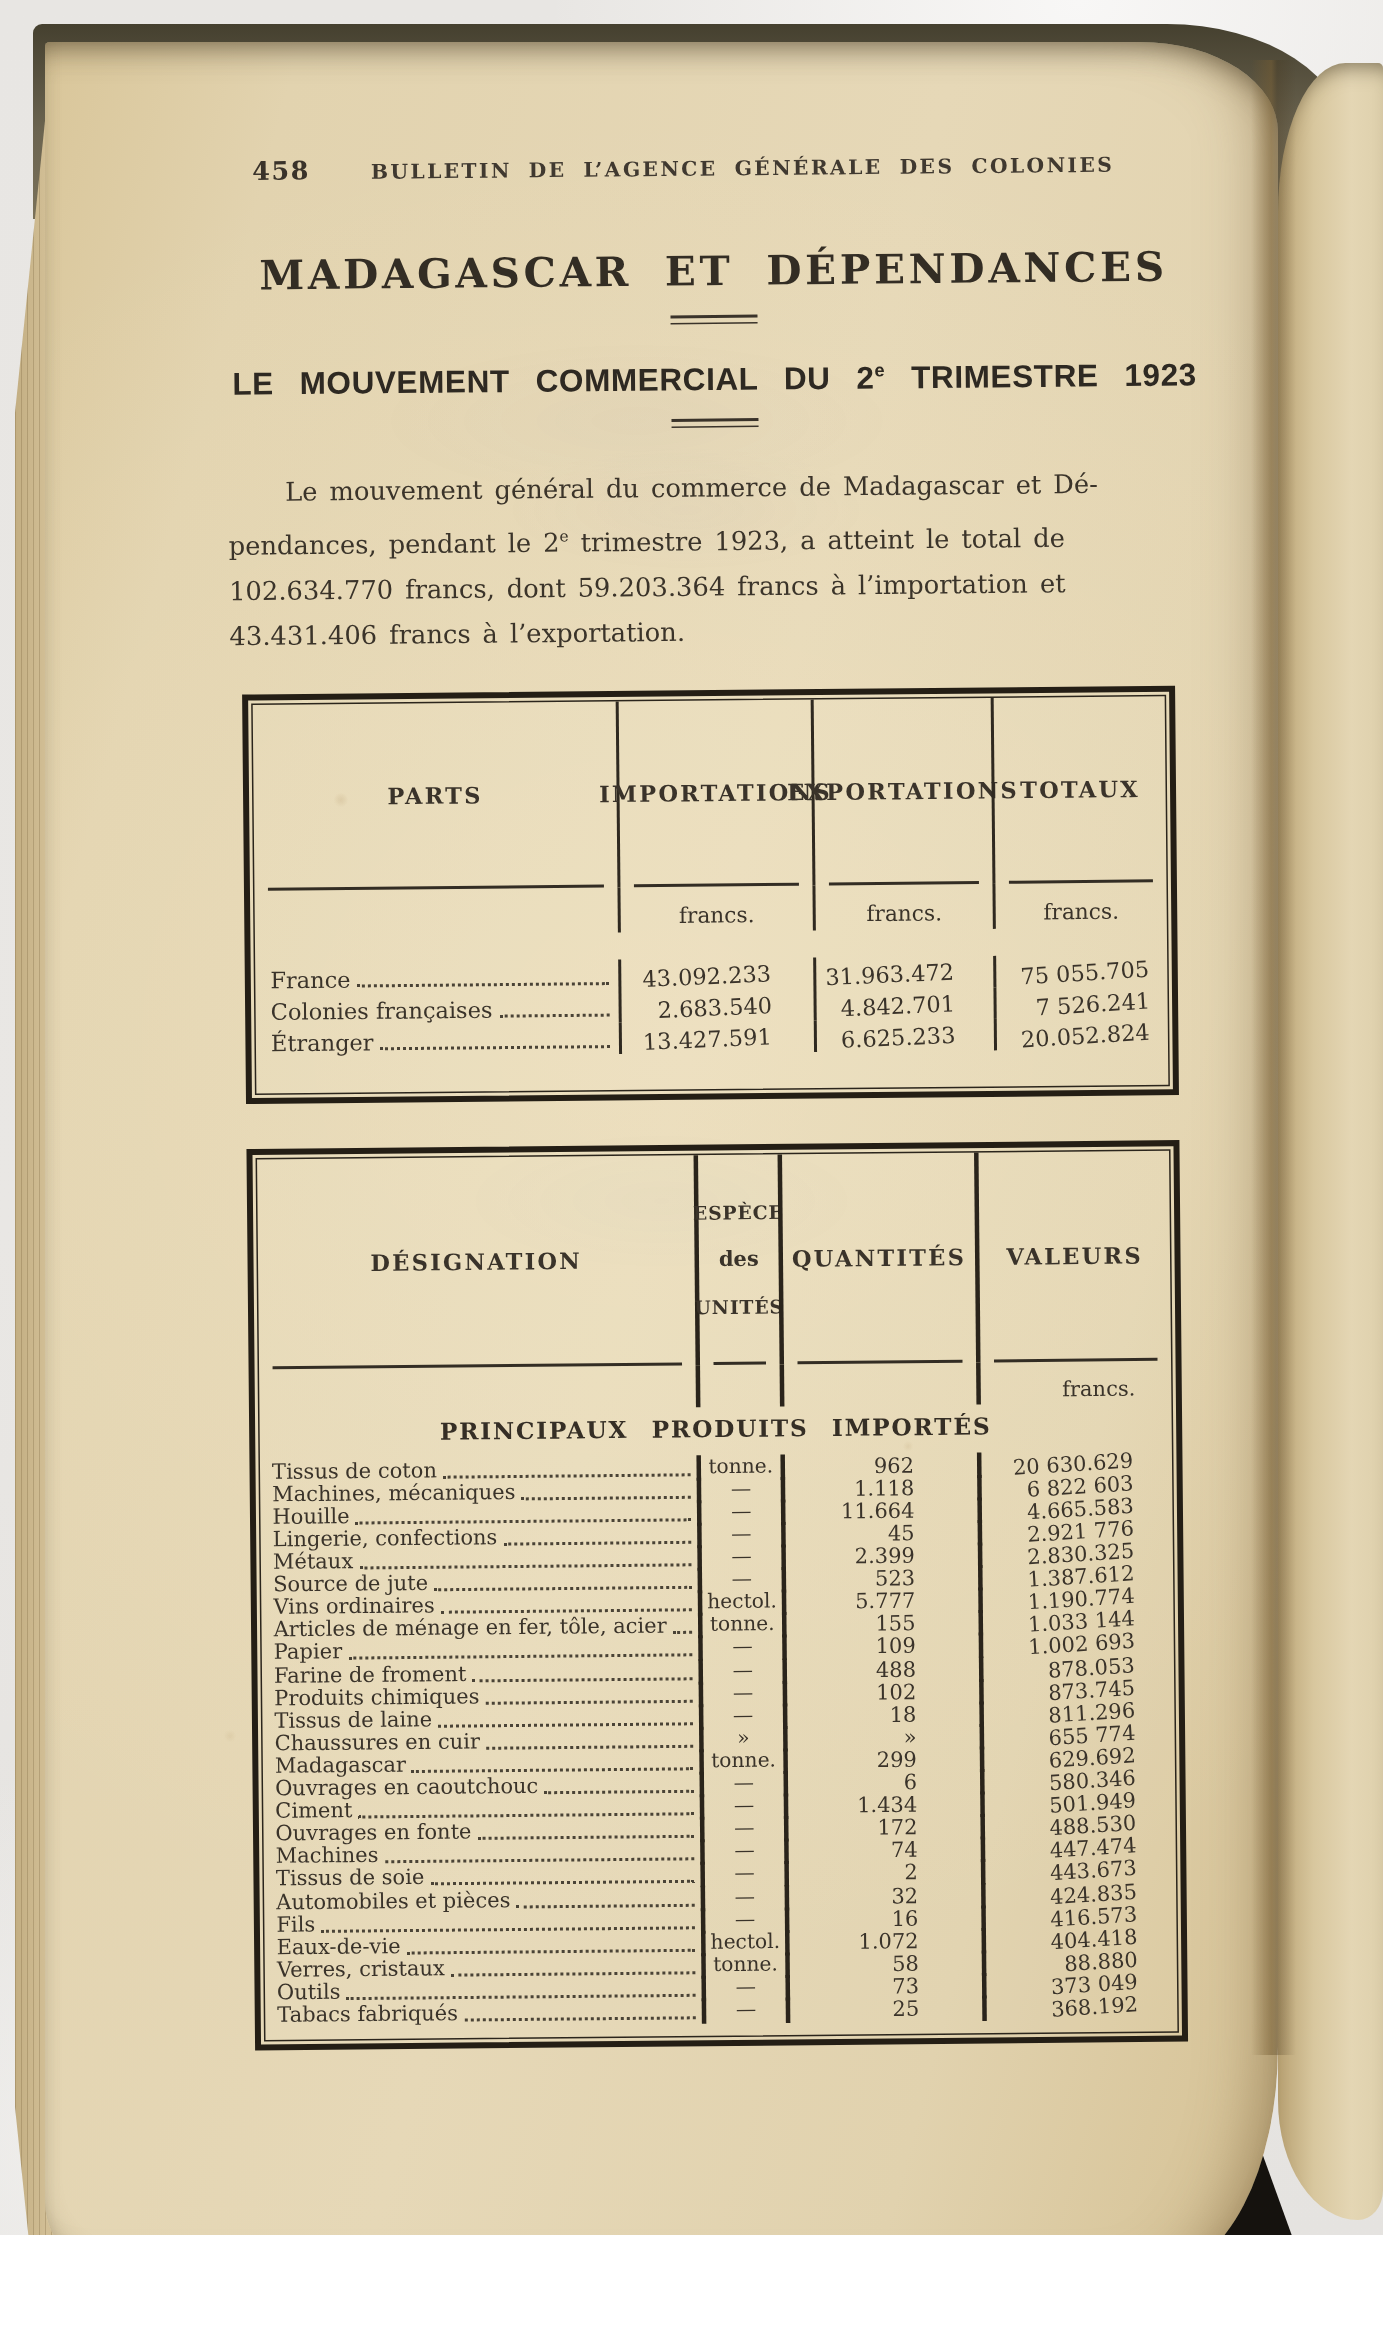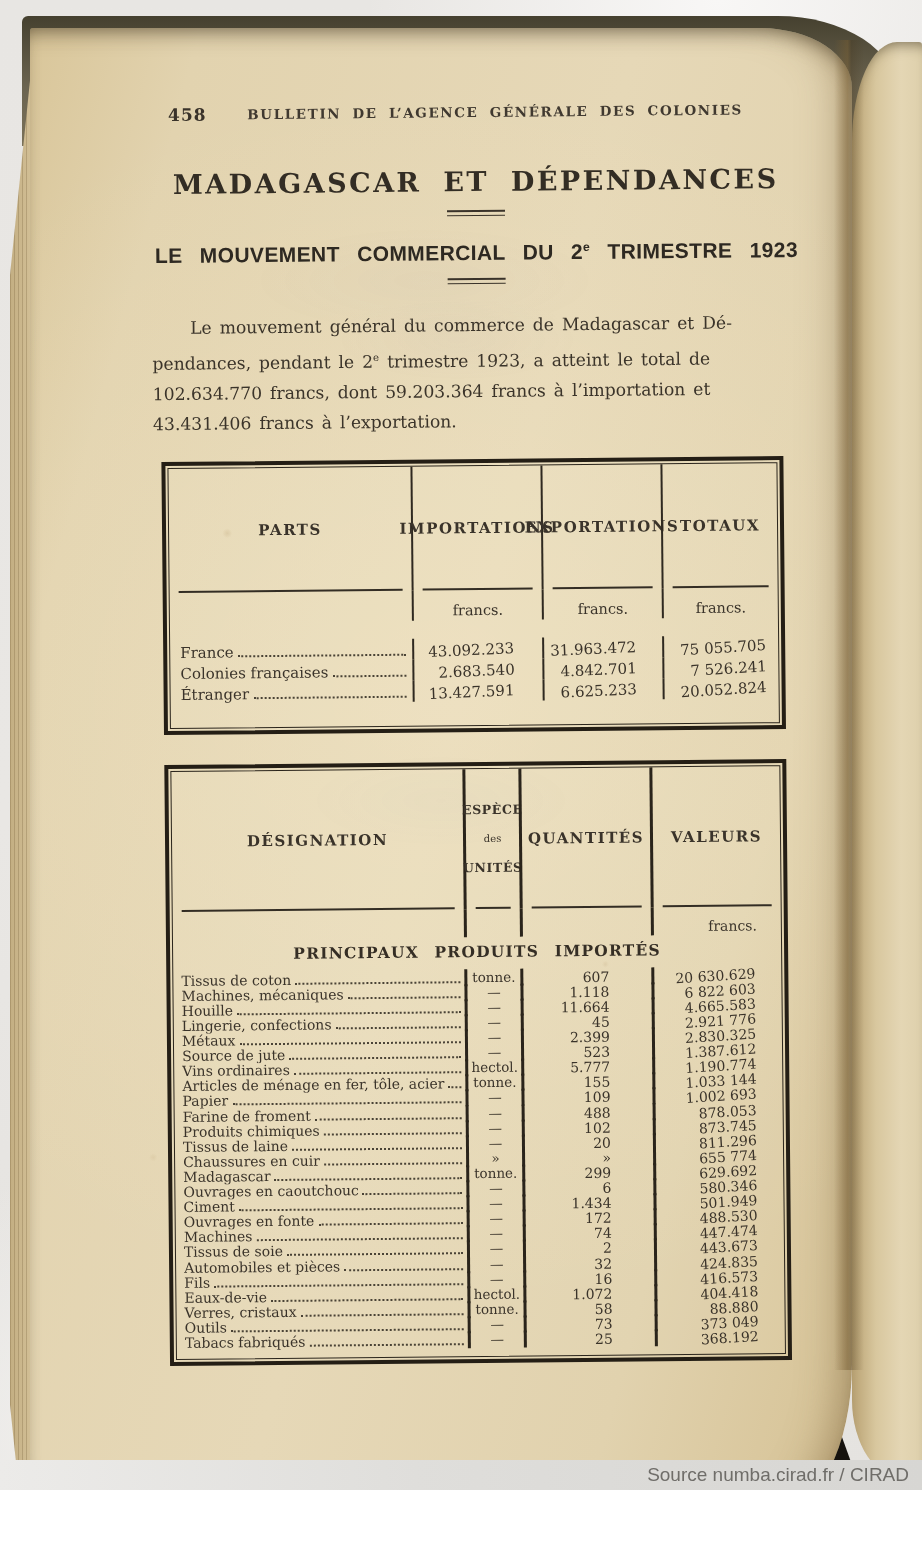--- a/index.html
+++ b/index.html
@@ -84,21 +84,21 @@
   .t1-row{height:21px;font-size:15px;}
   .lblcell{display:flex;align-items:flex-end;padding-left:10px;overflow:hidden;}
   .leader{flex:1;border-bottom:2px dotted #4a4336;margin:0 6px 4px 5px;}
   .numcell{display:flex;align-items:flex-end;justify-content:flex-end;}
   .t1-row .c2{padding-right:28px;} .t1-row .c3{padding-right:26px;} .t1-row .c4{padding-right:12px;}
   .tilt{display:inline-block;transform:rotate(-2deg);}
   .tilt3{display:inline-block;transform:rotate(-3deg);}
 
   .t2-hdr .hcell{height:140px;}
   .espece{flex-direction:column;gap:16px;font-size:12.5px;letter-spacing:.6px;}
-  .espece .mid{font-weight:normal;font-size:10px;text-transform:none;letter-spacing:0;}
+  .espece .mid{font-weight:bold;font-size:14px;text-transform:none;letter-spacing:0;}
   .t2-francs{height:28px;}
   .t2-francs .fc{display:flex;align-items:flex-end;justify-content:flex-end;
     font-size:14px;padding:0 24px 1px 0;}
   .section-title{height:30px;display:flex;align-items:center;justify-content:center;
     font-size:15.5px;font-weight:bold;letter-spacing:1.2px;word-spacing:9px;color:#352e25;}
   .t2-body{padding:2px 0 10px;}
   .t2-row{height:15.1px;font-size:14px;}
   .t2-row .lblcell{padding-left:8px;}
   .t2-row .leader{border-bottom:2px dotted #4a4336;margin:0 4px 3px 4px;}
   .unitcell{display:flex;align-items:flex-end;justify-content:center;font-size:13.5px;padding-bottom:1px;text-align:right;}
@@ -224,21 +224,21 @@
 
         <div class="grid2 t2-row">
               <div class="lblcell">
                 <span>Tissus de coton</span>
                 <span class="leader"></span>
               </div>
               <div class="unitcell v2">
                 <span>tonne.</span>
               </div>
               <div class="numcell c3 v2">
-                <span>607</span>
+                <span>962</span>
               </div>
               <div class="numcell c4 v2">
                 <span class="tilt3">20 630.629</span>
               </div>
             </div>
             <div class="grid2 t2-row">
               <div class="lblcell">
                 <span>Machines, mécaniques</span>
                 <span class="leader"></span>
               </div>
@@ -389,21 +389,21 @@
             </div>
             <div class="grid2 t2-row">
               <div class="lblcell">
                 <span>Tissus de laine</span>
                 <span class="leader"></span>
               </div>
               <div class="unitcell v2">
                 <span>—</span>
               </div>
               <div class="numcell c3 v2">
-                <span>20</span>
+                <span>18</span>
               </div>
               <div class="numcell c4 v2">
                 <span class="tilt3">811.296</span>
               </div>
             </div>
             <div class="grid2 t2-row">
               <div class="lblcell">
                 <span>Chaussures en cuir</span>
                 <span class="leader"></span>
               </div>
@@ -596,16 +596,13 @@
               <div class="numcell c4 v2">
                 <span class="tilt3">368.192</span>
               </div>
             </div>
           </div>
       </div>
     </div>
 
   </div>
 
-  <div class="footer-bar">
-    <span>Source numba.cirad.fr / CIRAD</span>
-  </div>
 </div>
 
 </body></html>

